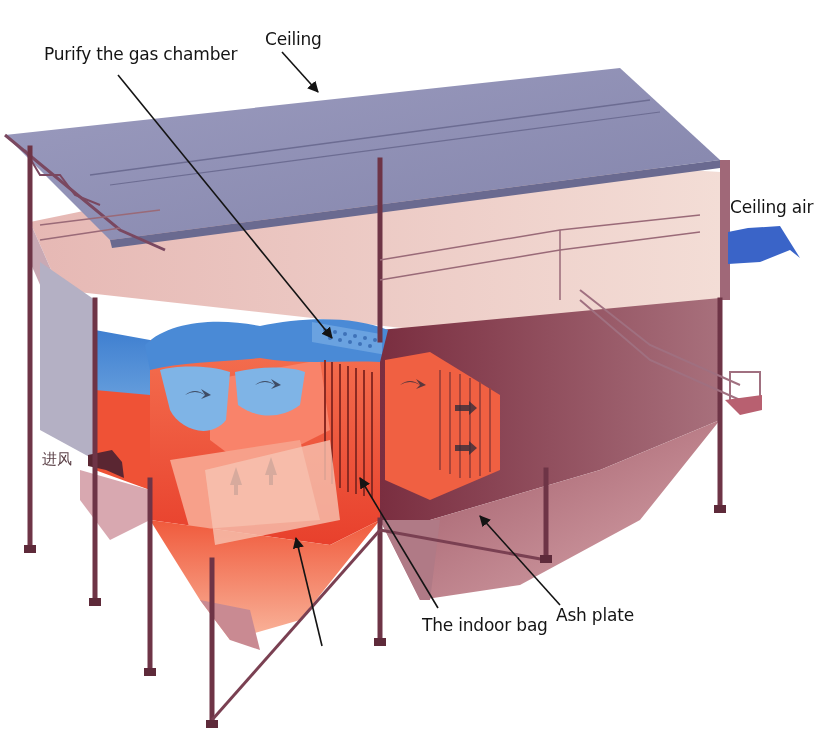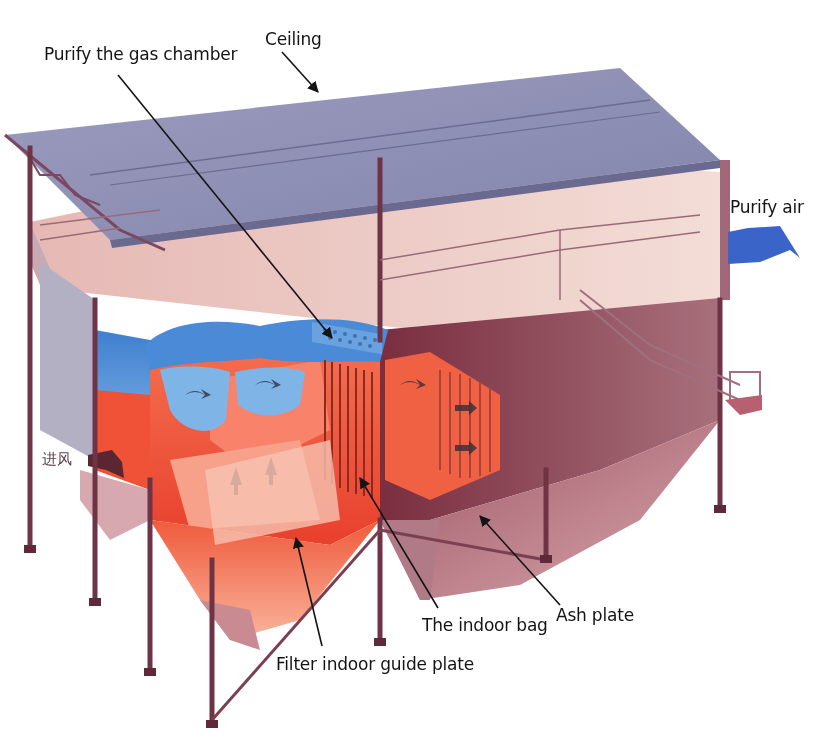--- a/index.html
+++ b/index.html
@@ -206,18 +206,17 @@
       <line x1="118" y1="75" x2="332" y2="338" marker-end="url(#arrowHead)"></line>
       <line x1="438" y1="608" x2="360" y2="478" marker-end="url(#arrowHead)"></line>
       <line x1="560" y1="605" x2="480" y2="516" marker-end="url(#arrowHead)"></line>
       <line x1="322" y1="646" x2="296" y2="538" marker-end="url(#arrowHead)"></line>
     </g>
   </svg>
 
   
   <div class="label" style="left:12px; top:46px;margin-left:32px;">Purify the gas chamber</div>
   <div class="label" style="left:265px; top:31px;">Ceiling</div>
-  <div class="label" style="left:730px; top:199px;">Purify air</div>
+  <div class="label" style="left:730px; top:199px;">Ceiling air</div>
   <div class="label-cn" style="left:42px; top:450px;">进风</div>
   <div class="label" style="left:422px; top:617px;">The indoor bag</div>
   <div class="label" style="left:556px; top:607px;">Ash plate</div>
-  <div class="label" style="left:276px; top:656px;">Filter indoor guide plate</div>
 </div>
 
 </body></html>

